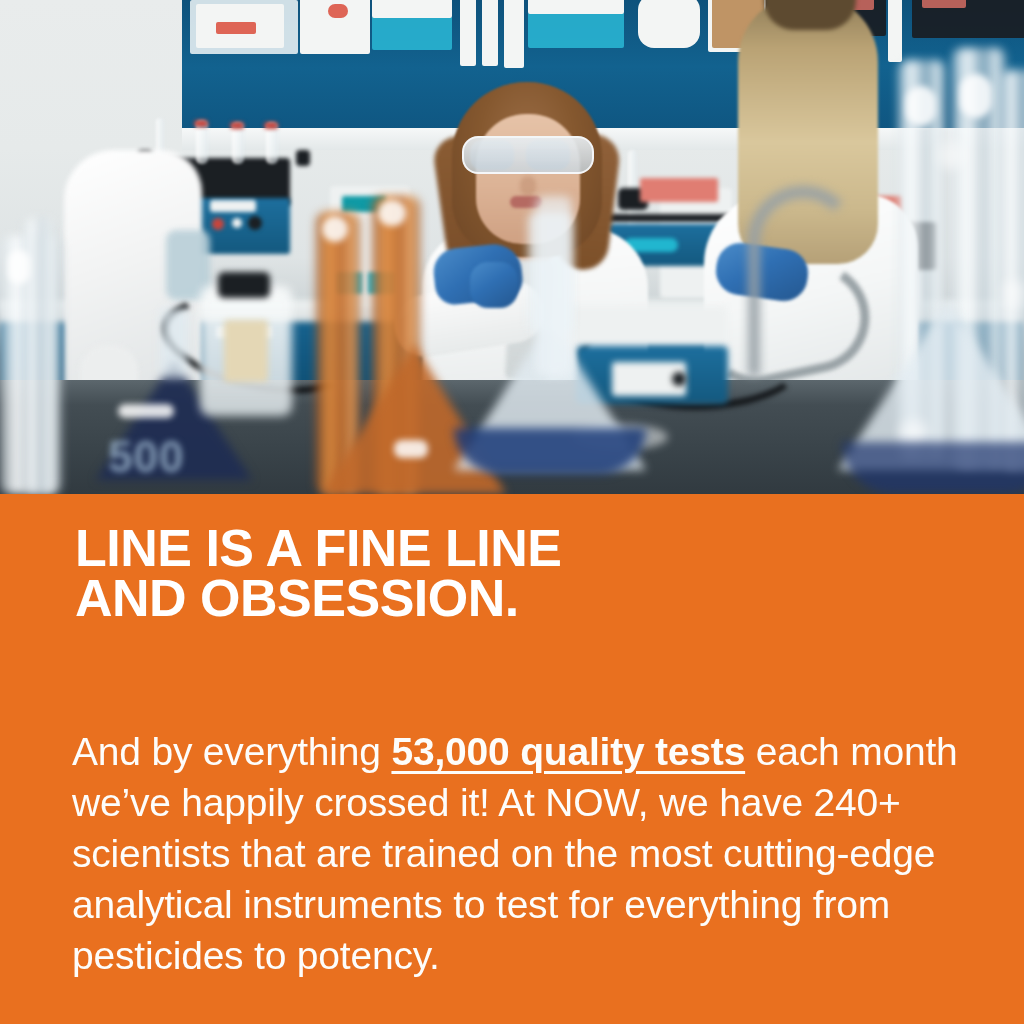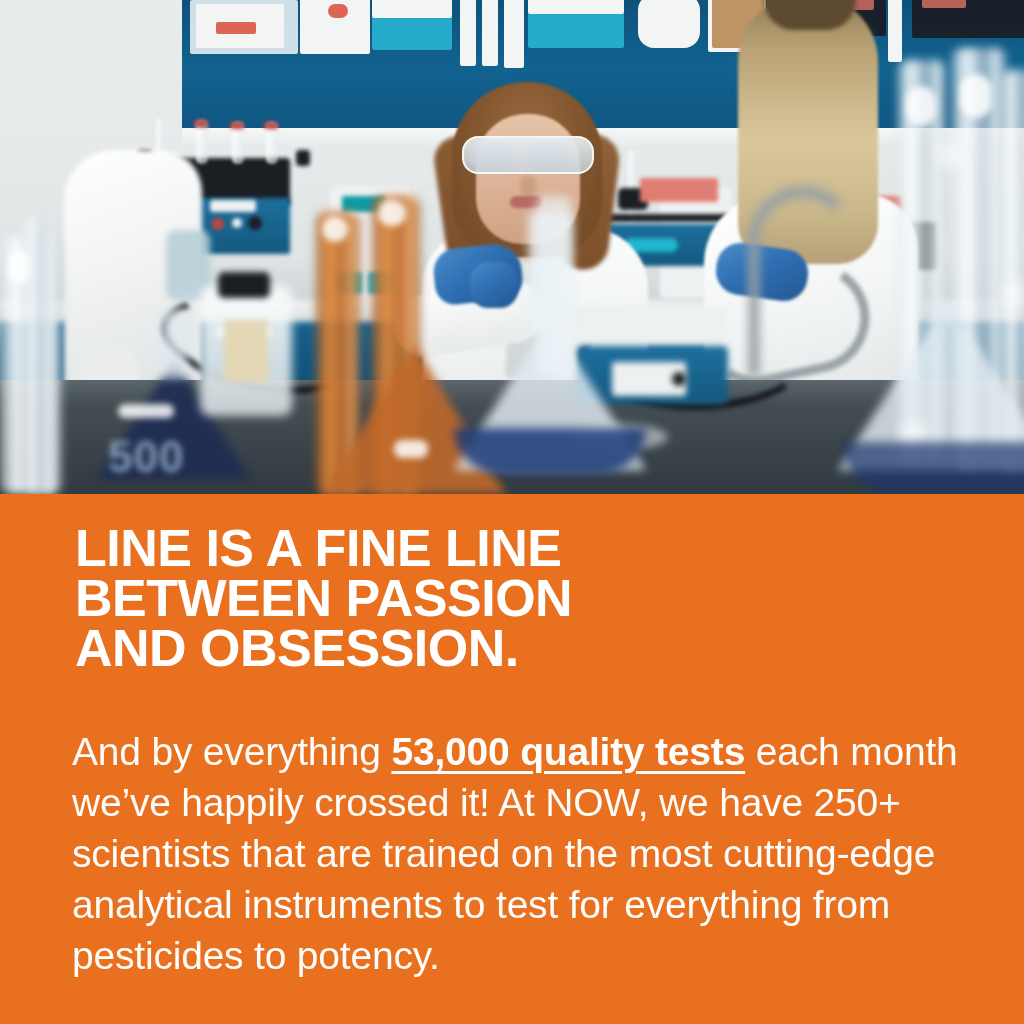--- a/index.html
+++ b/index.html
@@ -446,20 +446,19 @@
     <div class="bokeh" style="left:900px;top:420px;width:28px;height:24px;"></div>
     <div class="fg" style="left:842px;top:442px;width:216px;height:52px;background:rgba(30,52,110,.7);border-radius:0 0 70px 70px;"></div>
 
     <div class="fg" style="left:748px;top:186px;width:110px;height:190px;border:12px solid rgba(150,160,166,.9);border-radius:60px 60px 0 0;border-bottom:none;border-right-color:transparent;"></div>
   </div>
 
   <div class="panel">
 
     <div class="headline">
       <span class="hl">LINE IS A FINE LINE</span>
-      <span class="hl">BETWEEN PASSION</span>
       <span class="hl">AND OBSESSION.</span>
     </div>
 
-    <p class="bodycopy"><span>And by everything </span><b>53,000 quality tests</b><span> each month we’ve happily crossed it! At NOW, we have 250+ scientists that are trained on the most cutting-edge analytical instruments to test for everything from pesticides to potency.</span></p>
+    <p class="bodycopy"><span>And by everything </span><b>53,000 quality tests</b><span> each month we’ve happily crossed it! At NOW, we have 240+ scientists that are trained on the most cutting-edge analytical instruments to test for everything from pesticides to potency.</span></p>
 
   </div>
 </div>
 
 </body></html>

